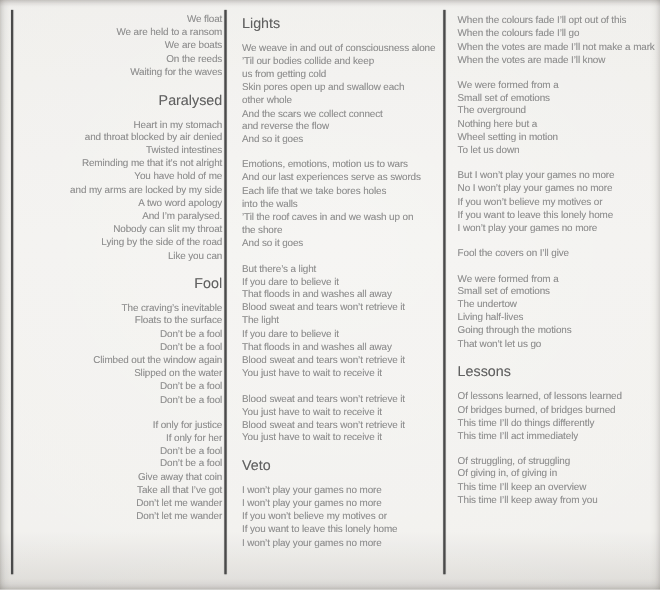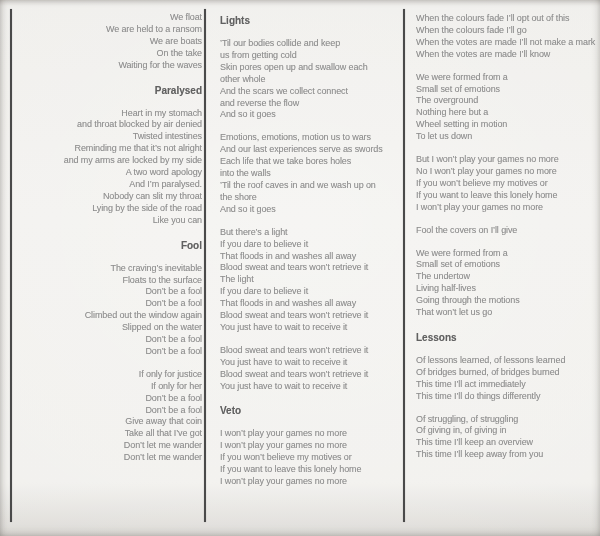--- a/index.html
+++ b/index.html
@@ -42,46 +42,47 @@
   .col-1 .col-content{padding:3px 0 0 18px;}
   .col-2 .col-content{padding:0 0 0 16px;}
   .col-3 .col-content{padding:4px 0 0 13px;}
   .stanza{margin:0 0 11px 0;}
   .line{
     font-size:9px;line-height:11.9px;letter-spacing:-0.1px;
     color:var(--body-text);white-space:nowrap;
     text-shadow:0 0 0.6px rgba(150,150,150,0.45);
   }
   .song-title{
-    font-size:10px;line-height:12px;font-weight:bold;letter-spacing:0;
+    font-size:13px;line-height:12px;font-weight:normal;letter-spacing:0;
     color:var(--title-text);margin:13px 0 11px 0;white-space:nowrap;
     text-shadow:0 0 0.6px rgba(100,100,100,0.40);
   }
   .col-content > .song-title:first-child{margin-top:6px;}
 </style>
 </head>
 <body>
 
 <div class="page">
   <div class="col col-1">
     <div class="rule"></div>
     <div class="col-content">
         <div class="stanza">
           <div class="line">We float</div>
           <div class="line">We are held to a ransom</div>
           <div class="line">We are boats</div>
-          <div class="line">On the take</div>
+          <div class="line">On the reeds</div>
           <div class="line">Waiting for the waves</div>
         </div>
         <h3 class="song-title">Paralysed</h3>
         <div class="stanza">
           <div class="line">Heart in my stomach</div>
           <div class="line">and throat blocked by air denied</div>
           <div class="line">Twisted intestines</div>
           <div class="line">Reminding me that it’s not alright</div>
+          <div class="line">You have hold of me</div>
           <div class="line">and my arms are locked by my side</div>
           <div class="line">A two word apology</div>
           <div class="line">And I’m paralysed.</div>
           <div class="line">Nobody can slit my throat</div>
           <div class="line">Lying by the side of the road</div>
           <div class="line">Like you can</div>
         </div>
         <h3 class="song-title">Fool</h3>
         <div class="stanza">
           <div class="line">The craving’s inevitable</div>
@@ -103,20 +104,21 @@
           <div class="line">Don’t let me wander</div>
           <div class="line">Don’t let me wander</div>
         </div>
       </div>
   </div>
   <div class="col col-2">
     <div class="rule"></div>
     <div class="col-content">
         <h3 class="song-title">Lights</h3>
         <div class="stanza">
+          <div class="line">We weave in and out of consciousness alone</div>
           <div class="line">’Til our bodies collide and keep</div>
           <div class="line">us from getting cold</div>
           <div class="line">Skin pores open up and swallow each</div>
           <div class="line">other whole</div>
           <div class="line">And the scars we collect connect</div>
           <div class="line">and reverse the flow</div>
           <div class="line">And so it goes</div>
         </div>
         <div class="stanza">
           <div class="line">Emotions, emotions, motion us to wars</div>
@@ -186,22 +188,22 @@
           <div class="line">Small set of emotions</div>
           <div class="line">The undertow</div>
           <div class="line">Living half-lives</div>
           <div class="line">Going through the motions</div>
           <div class="line">That won’t let us go</div>
         </div>
         <h3 class="song-title">Lessons</h3>
         <div class="stanza">
           <div class="line">Of lessons learned, of lessons learned</div>
           <div class="line">Of bridges burned, of bridges burned</div>
+          <div class="line">This time I’ll do things differently</div>
           <div class="line">This time I’ll act immediately</div>
-          <div class="line">This time I’ll do things differently</div>
         </div>
         <div class="stanza">
           <div class="line">Of struggling, of struggling</div>
           <div class="line">Of giving in, of giving in</div>
           <div class="line">This time I’ll keep an overview</div>
           <div class="line">This time I’ll keep away from you</div>
         </div>
       </div>
   </div>
   <div class="edge-shade"></div>

